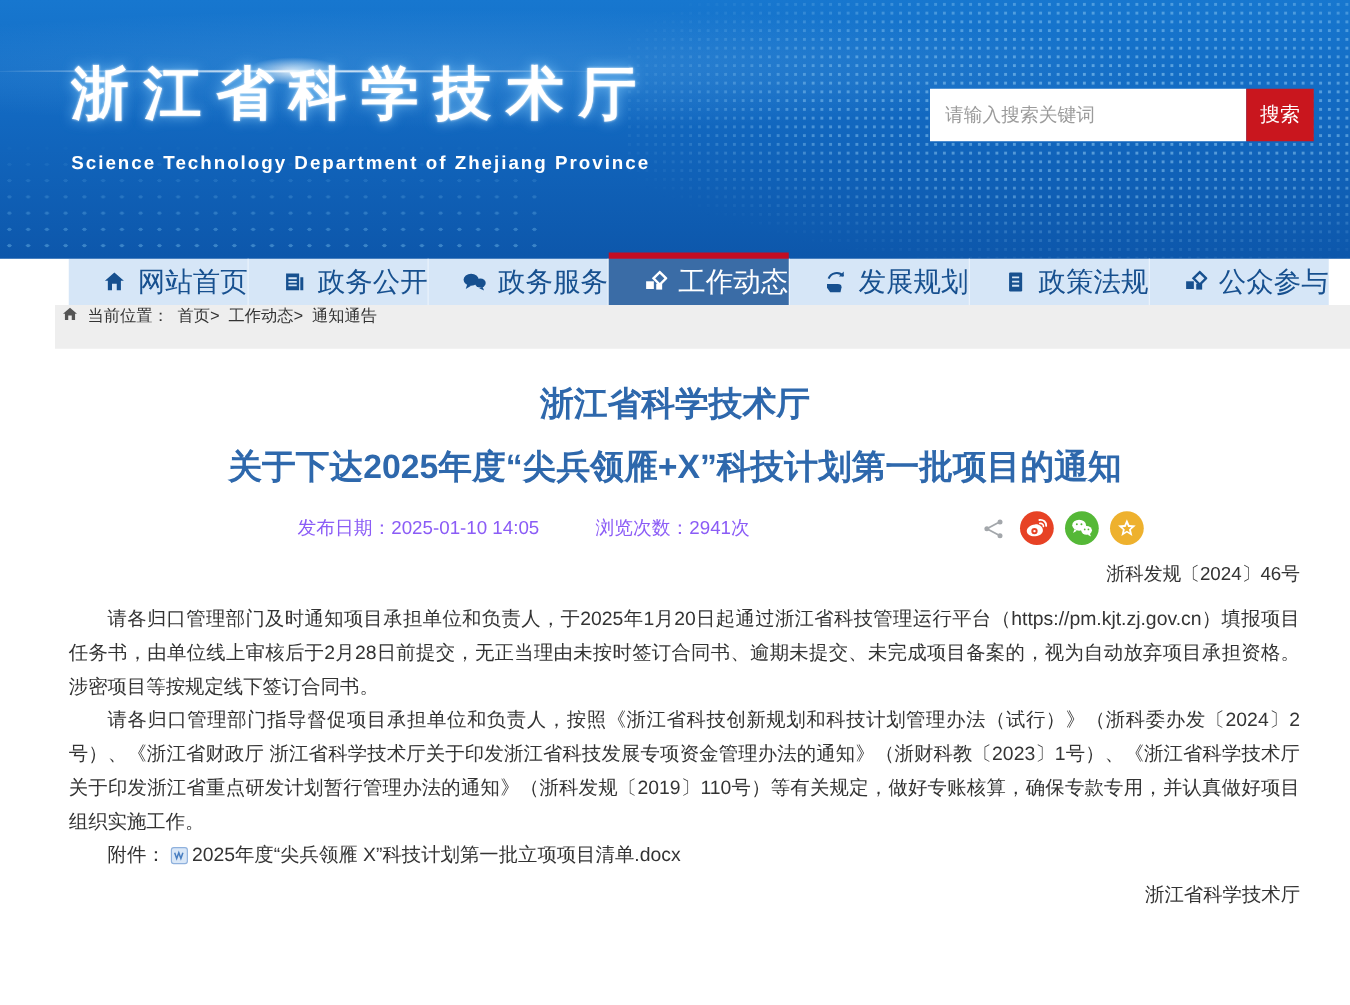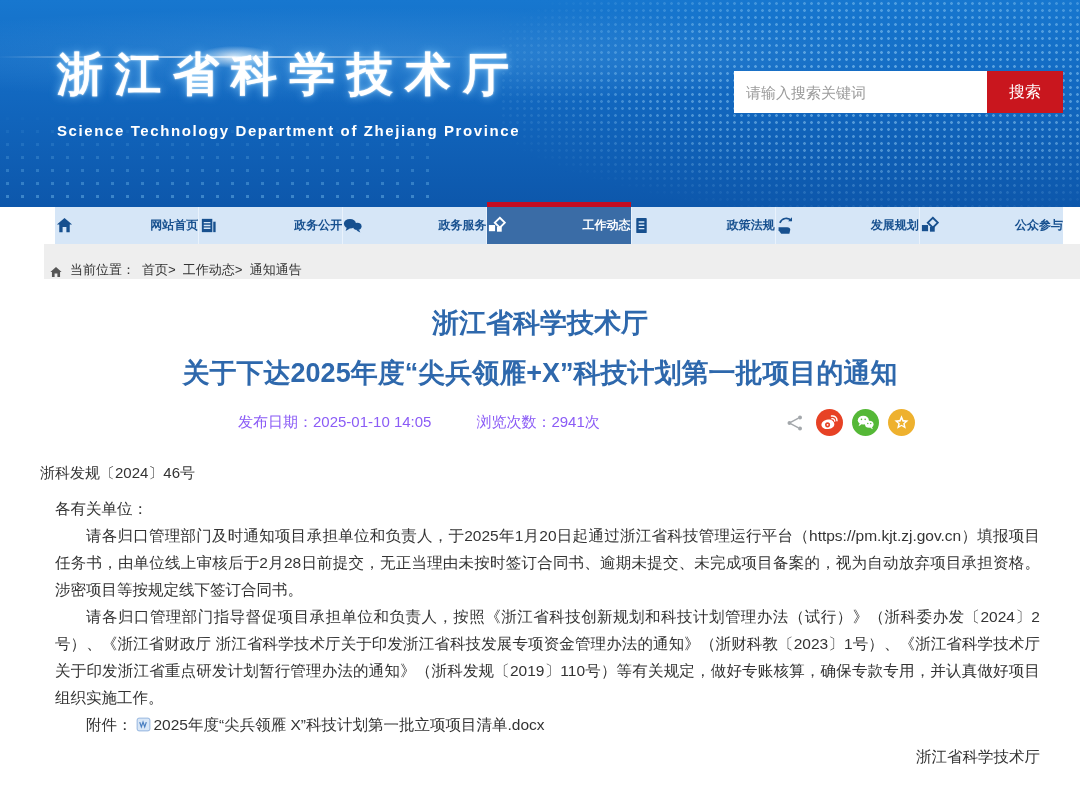--- a/index.html
+++ b/index.html
@@ -38,49 +38,49 @@
   .logo { position: absolute; left: 57px; top: 44px; color: #fff; }
   .site-title {
     font-family: "DejaVu Serif", "Liberation Serif", serif;
     font-size: 46px; font-weight: bold; letter-spacing: 12px; white-space: nowrap;
     text-shadow: 0 0 2px #fff, 0 0 10px rgba(140,210,255,.9);
   }
   .site-subtitle {
     margin-top: 16px; font-family: Liberation Sans, sans-serif;
     font-size: 15px; font-weight: bold; letter-spacing: 1.6px;
   }
-  .searchbox { position: absolute; top: 71px; right: 17px; display: flex; }
+  .searchbox { position: absolute; top: 71px; right: 29px; display: flex; }
   .searchbox input {
     width: 253px; height: 42px; border: 0; outline: none; padding: 0 12px;
     font-size: 15px; color: #333; background: #fff;
   }
   .searchbox input::placeholder { color: #9b9b9b; }
   .searchbox button {
-    width: 76px; height: 42px; border: 0; background: #c9161e; color: #fff;
+    width: 54px; height: 42px; border: 0; background: #c9161e; color: #fff;
     font-size: 16px; cursor: pointer; font-family: inherit;
   }
 
   
   .nav { display: flex; margin: 0 17px 0 55px; height: 37px; background: #d6e6f7; }
   .nav-item {
-    flex: 1; display: flex; align-items: center; justify-content: space-between; gap: 9px;
-    color: #17508f; font-size: 12px; font-weight: bold; cursor: pointer;
+    flex: 1; display: flex; align-items: center; justify-content: flex-end; gap: 9px;
+    color: #17508f; font-size: 22px; font-weight: normal; cursor: pointer;
     border-right: 1px solid #e9f2fc; position: relative;
   }
   .nav-item:last-child { border-right: 0; }
   .nav-item svg { width: 19px; height: 19px; fill: currentColor; flex: 0 0 auto; }
   .nav-item.active { background: #3a6ca6; color: #fff; }
   .nav-item.active::before {
     content: ""; position: absolute; left: 0; right: 0; top: -5px; height: 5px; background: #c30d23;
   }
 
   
   .breadcrumb {
     height: 35px; margin-left: 44px; background: #eeeeee;
-    display: flex; align-items: flex-end; gap: 7px; padding-left: 5px;
+    display: flex; align-items: flex-start; gap: 7px; padding-left: 5px;
     font-size: 13px; color: #333;
   }
   .breadcrumb svg { width: 14px; height: 14px; fill: #555; }
   .breadcrumb a { color: #333; text-decoration: none; cursor: pointer; font-family: Liberation Mono, monospace; }
 
   
   .article { padding: 0 40px; }
   .title1, .title2 {
     text-align: center; color: #2e68ac; font-weight: bold; font-size: 27px; line-height: 36px;
   }
@@ -94,21 +94,21 @@
   .share { margin-left: auto; display: flex; align-items: center; gap: 9px; }
   .share .share-glyph { width: 18px; height: 18px; margin-right: 3px; cursor: pointer; }
   .share .circle {
     width: 27px; height: 27px; border-radius: 50%; cursor: pointer;
     display: flex; align-items: center; justify-content: center;
   }
   .share .circle svg { width: 21px; height: 21px; }
   .circle.weibo { background: #e74225; }
   .circle.wechat { background: #55b837; }
   .circle.qzone { background: #eeb12e; }
-  .docnum { margin-top: 26px; text-align: left; font-size: 15px; color: #333; line-height: 21px; }
+  .docnum { margin-top: 13px; text-align: right; font-size: 15px; color: #333; line-height: 21px; }
 
   .body-text { margin: 12px 0 0 15px; font-size: 15.5px; color: #333; line-height: 27px; }
   .body-text p { text-indent: 2em; text-align: justify; }
   .body-text p.salutation { text-indent: 0; }
   .attach-row { padding-left: 2em; display: flex; align-items: center; gap: 0; }
   .attach-row .doc-ic { width: 15px; height: 15px; margin: 0 3px; }
   .attach-row a { color: #333; text-decoration: none; cursor: pointer; }
 
   .sign { margin-top: 4px; text-align: right; font-size: 15.5px; color: #333; line-height: 29px; }
 </style>
@@ -155,33 +155,33 @@
   </div>
   <div class="nav-item active">
     <svg viewBox="0 0 20 20">
         <rect x="2" y="9.5" width="6.5" height="6.5"></rect>
         <rect x="10.5" y="11.5" width="5" height="5"></rect>
         <path d="M13.5 1.8 L18.8 7 L13.5 12.2 L8.2 7 Z" fill="none" stroke="currentColor" stroke-width="2"></path>
       </svg>
     <span>工作动态</span>
   </div>
   <div class="nav-item">
-    <svg viewBox="0 0 20 20">
-        <rect x="4.5" y="2" width="11" height="16" rx="1"></rect>
-        <path d="M7 5.5 h6 v1.5 H7 Z M7 9 h6 v1.5 H7 Z M7 12.5 h6 v1.5 H7 Z" fill="#d6e6f7"></path>
-      </svg>
-    <span>政策法规</span>
-  </div>
-  <div class="nav-item">
     <svg viewBox="0 0 22 22">
         <path d="M4.5 8 A8 8 0 0 1 18 5.5" fill="none" stroke="currentColor" stroke-width="1.9"></path>
         <path d="M18.5 1.5 v4.5 h-4.5 Z"></path>
         <path d="M3 13 h10 q3.5 0 3.5 3 l-1 4.5 h-9.5 L3 16.5 Z"></path>
       </svg>
     <span>发展规划</span>
+  </div>
+  <div class="nav-item">
+    <svg viewBox="0 0 20 20">
+        <rect x="4.5" y="2" width="11" height="16" rx="1"></rect>
+        <path d="M7 5.5 h6 v1.5 H7 Z M7 9 h6 v1.5 H7 Z M7 12.5 h6 v1.5 H7 Z" fill="#d6e6f7"></path>
+      </svg>
+    <span>政策法规</span>
   </div>
   <div class="nav-item">
     <svg viewBox="0 0 20 20">
         <rect x="2" y="9.5" width="6.5" height="6.5"></rect>
         <rect x="10.5" y="11.5" width="5" height="5"></rect>
         <path d="M13.5 1.8 L18.8 7 L13.5 12.2 L8.2 7 Z" fill="none" stroke="currentColor" stroke-width="2"></path>
       </svg>
     <span>公众参与</span>
   </div>
 </div>
@@ -242,21 +242,20 @@
             <path d="M12 3.8 l2.3 5.3 5.8 .5 -4.4 3.8 1.3 5.7 -5 -3 -5 3 1.3 -5.7 -4.4 -3.8 5.8 -.5 Z" fill="#fff"></path>
             <path d="M12 8.3 l1.2 2.7 2.9 .25 -2.2 1.9 .65 2.85 -2.55 -1.5 -2.55 1.5 .65 -2.85 -2.2 -1.9 2.9 -.25 Z" fill="#eeb12e"></path>
           </svg>
       </span>
     </span>
   </div>
 
   <div class="docnum">浙科发规〔2024〕46号</div>
 
   <div class="body-text">
-    <p class="salutation">各有关单位：</p>
     <p>请各归口管理部门及时通知项目承担单位和负责人，于2025年1月20日起通过浙江省科技管理运行平台（https://pm.kjt.zj.gov.cn）填报项目任务书，由单位线上审核后于2月28日前提交，无正当理由未按时签订合同书、逾期未提交、未完成项目备案的，视为自动放弃项目承担资格。涉密项目等按规定线下签订合同书。</p>
     <p>请各归口管理部门指导督促项目承担单位和负责人，按照《浙江省科技创新规划和科技计划管理办法（试行）》（浙科委办发〔2024〕2号）、《浙江省财政厅 浙江省科学技术厅关于印发浙江省科技发展专项资金管理办法的通知》（浙财科教〔2023〕1号）、《浙江省科学技术厅关于印发浙江省重点研发计划暂行管理办法的通知》（浙科发规〔2019〕110号）等有关规定，做好专账核算，确保专款专用，并认真做好项目组织实施工作。</p>
     <div class="attach-row">
       <span>附件：</span>
       <svg class="doc-ic" viewBox="0 0 16 16">
           <rect x="1.2" y="1.2" width="13.6" height="13.6" rx="2" fill="#d9e7f7" stroke="#8fb1dd" stroke-width="1"></rect>
           <path d="M4 5.5 l1.7 5 1.8 -5 1.8 5 1.7 -5" stroke="#4a7fc1" fill="none" stroke-width="1.3"></path>
         </svg>
       <a>2025年度“尖兵领雁 X”科技计划第一批立项项目清单.docx</a>
     </div>

